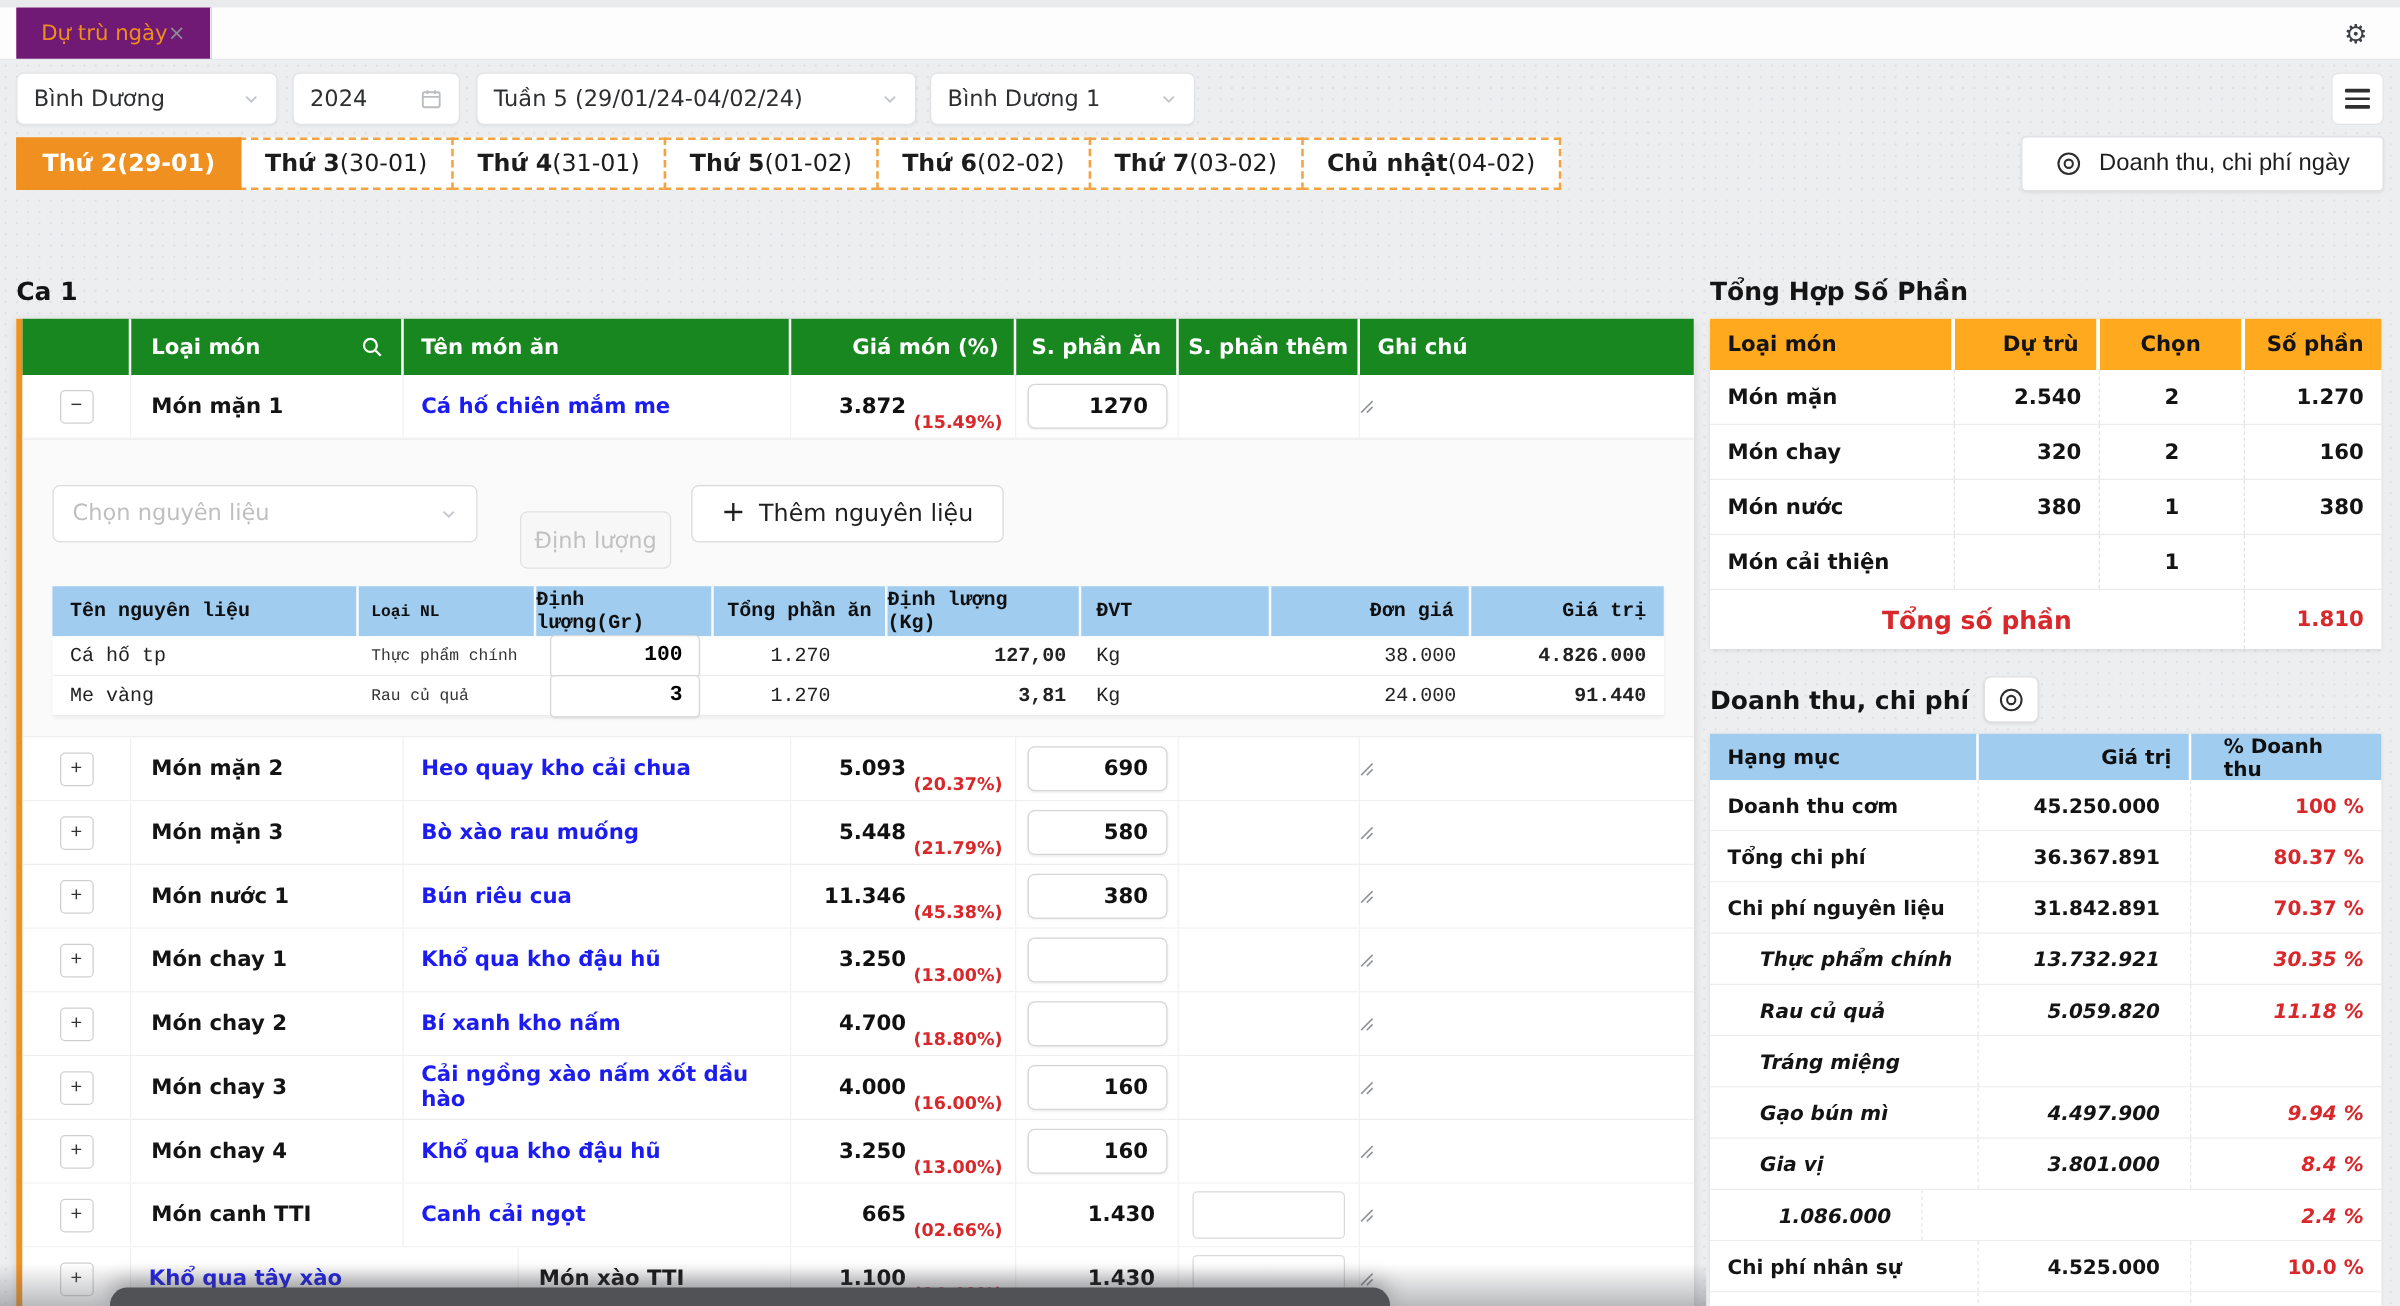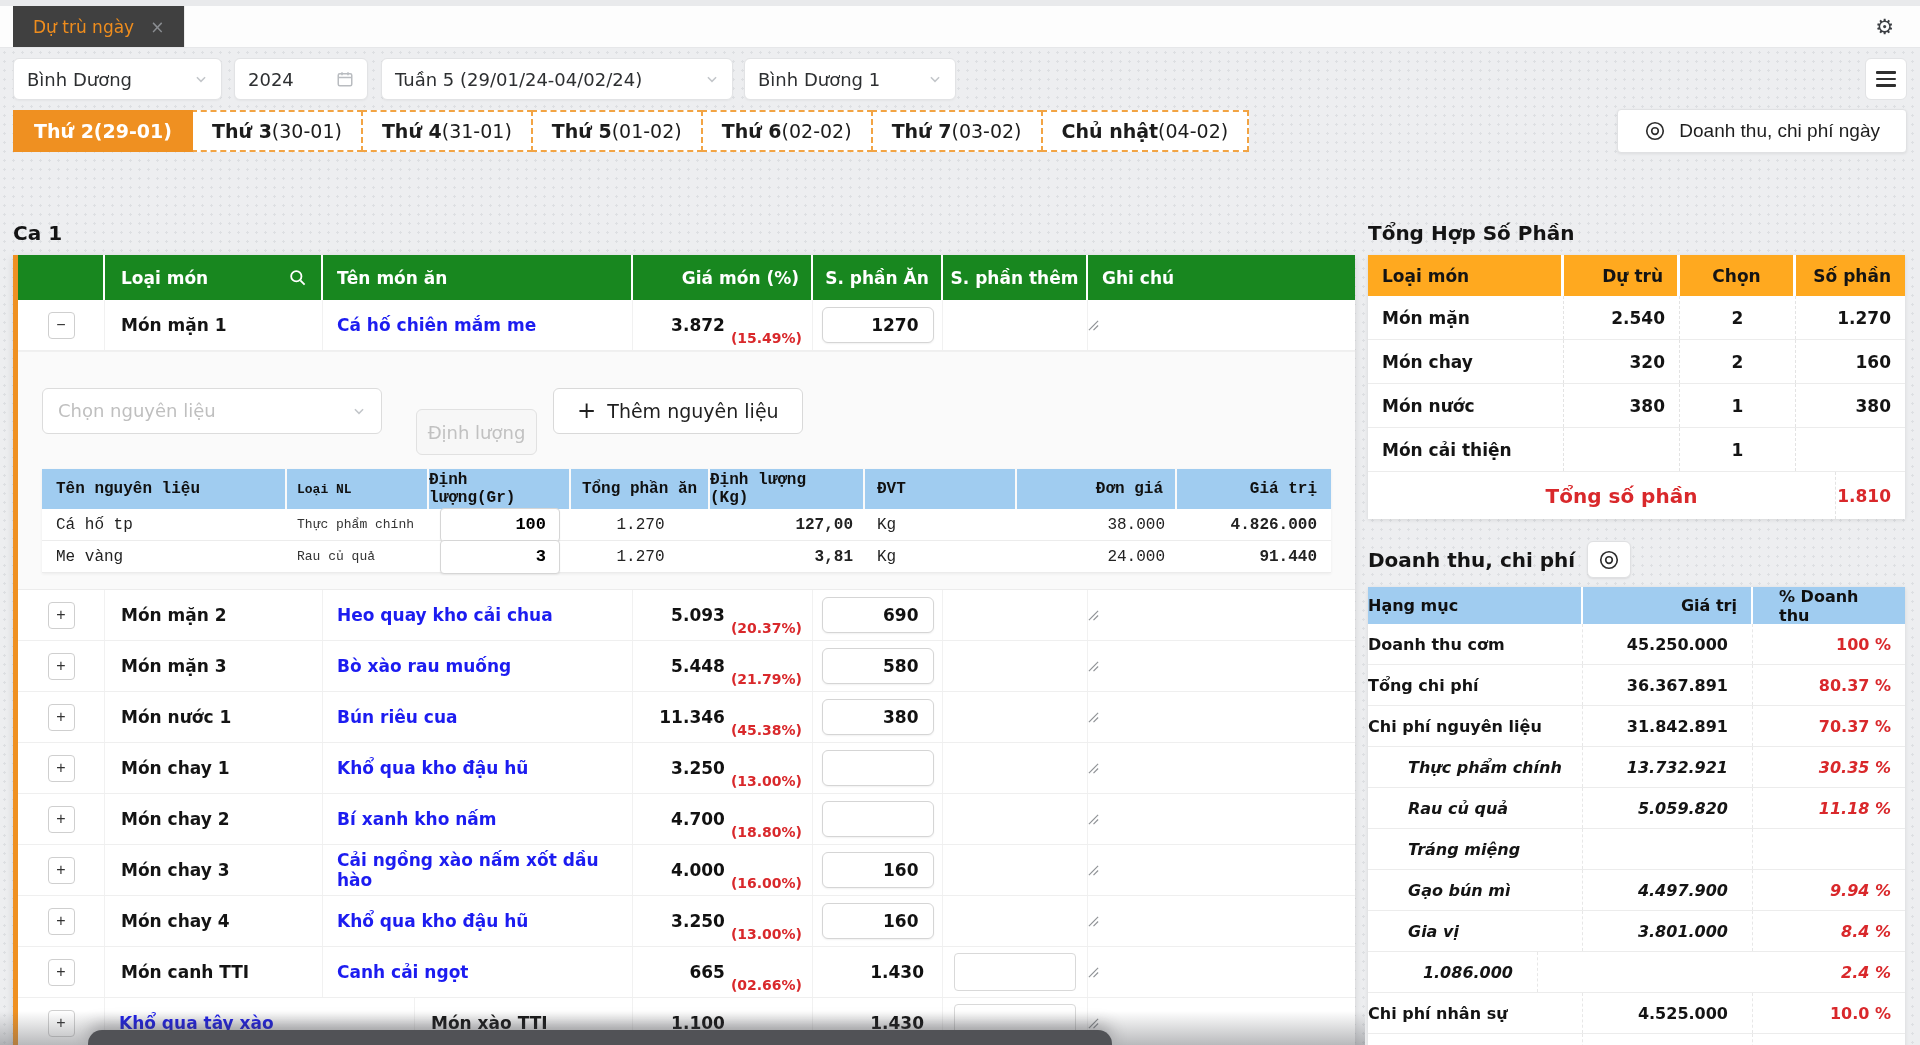--- a/index.html
+++ b/index.html
@@ -2,21 +2,21 @@
 <html><head>
 <meta charset="utf-8">
 <style>
   * { box-sizing: border-box; margin: 0; padding: 0; }
   html,body { width:1920px; height:1045px; overflow:hidden;
     font-family:"DejaVu Sans","Liberation Sans",sans-serif; background:#edeef0; color:#222; }
   .i svg{display:block}
   
   .top-gray{height:6px;background:#e9eaec;}
   .topbar{height:42px;background:#fdfdfd;border-bottom:1px solid #e6e7e9;display:flex;align-items:stretch;position:relative;}
-  .app-tab{margin-left:13px;background:#404040;border-right:1px solid #ececec;display:flex;align-items:center;gap:16px;padding:0 20px;text-align:center;}
+  .app-tab{margin-left:13px;background:#701a75;border-right:1px solid #ececec;display:flex;align-items:center;padding:0 20px;text-align:center;}
   .app-tab .t{color:#ef8d1d;font-size:17px;}
   .app-tab .x{color:#8a8d91;font-size:17px;cursor:pointer;}
   .gear{position:absolute;right:26px;top:0;height:42px;display:flex;align-items:center;font-size:21px;color:#3c3f43;cursor:pointer;}
   
   .page{position:relative;height:997px;
     background-color:#edeef0;
     background-image:radial-gradient(circle,#dddfe2 1px,rgba(0,0,0,0) 1.2px);
     background-size:9px 9px;}
   
   .toolbar{display:flex;align-items:center;padding:10px 13px 0;}
@@ -105,31 +105,31 @@
   .sum-header{display:flex;height:41px;background:#ffa91f;}
   .sum-hc{display:flex;align-items:center;font-weight:700;font-size:17px;color:#141414;border-right:3px solid #fff;}
   .sum-hc:last-child{border-right:none;}
   .sc0{width:196px;padding-left:14px;}
   .sc1{width:116px;justify-content:flex-end;padding-right:14px;}
   .sc2{width:116px;justify-content:center;}
   .sc3{flex:1;justify-content:flex-end;padding-right:14px;}
   .sum-row{display:flex;height:44px;background:#fff;border-bottom:1px solid #ececec;}
   .sum-c{display:flex;align-items:center;font-weight:700;font-size:17px;color:#141414;}
   .sum-row .sc0,.sum-row .sc1,.sum-row .sc2{border-right:1px dashed #e3e3e3;}
-  .sum-footer{display:flex;height:47px;background:#fff;padding-left:40px;}
+  .sum-footer{display:flex;height:47px;background:#fff;}
   .sum-total-label{width:428px;display:flex;align-items:center;justify-content:center;color:#d9282b;font-weight:700;font-size:20px;border-right:1px dashed #e3e3e3;}
   .sum-total-value{flex:1;display:flex;align-items:center;justify-content:flex-end;padding-right:14px;color:#d9282b;font-weight:700;font-size:17px;}
   .fin-title-row{display:flex;align-items:center;gap:12px;margin:22px 0 9px;}
   .fin-title{font-size:20px;font-weight:700;color:#141414;}
   .eye-btn{width:44px;height:37px;background:#fff;border:1px solid #dfe0e2;border-radius:6px;display:flex;align-items:center;justify-content:center;cursor:pointer;box-shadow:0 1px 2px rgba(0,0,0,.08);}
   .fin-table{background:#fff;box-shadow:0 1px 4px rgba(0,0,0,.1);}
   .fin-header{display:flex;height:37px;background:#a0ccf0;}
   .fin-hc{display:flex;align-items:center;font-weight:700;font-size:16px;color:#101010;border-right:2px solid #fff;}
   .fin-hc:last-child{border-right:none;}
-  .fc0{width:215px;}
+  .fc0{width:215px;padding-left:14px;}
   .fc1{width:170px;justify-content:flex-end;padding-right:14px;}
   .fc2{flex:1;justify-content:flex-end;padding-right:14px;padding-left:26px;}
   .fin-row{display:flex;height:41px;background:#fff;border-bottom:1px solid #ececec;}
   .fin-c{display:flex;align-items:center;font-size:16px;color:#141414;}
   .fin-row .fc0,.fin-row .fc1{border-right:1px dashed #e7e7e7;}
   .fin-row .fc0{font-weight:700;}
   .fin-row .fc1{font-weight:700;justify-content:flex-end;padding-right:24px;}
   .fin-row .fc2{font-weight:700;color:#d9282b;}
   .fin-row.it .fin-c{font-style:italic;}
   .fin-row.it .fc0{padding-left:40px;}

